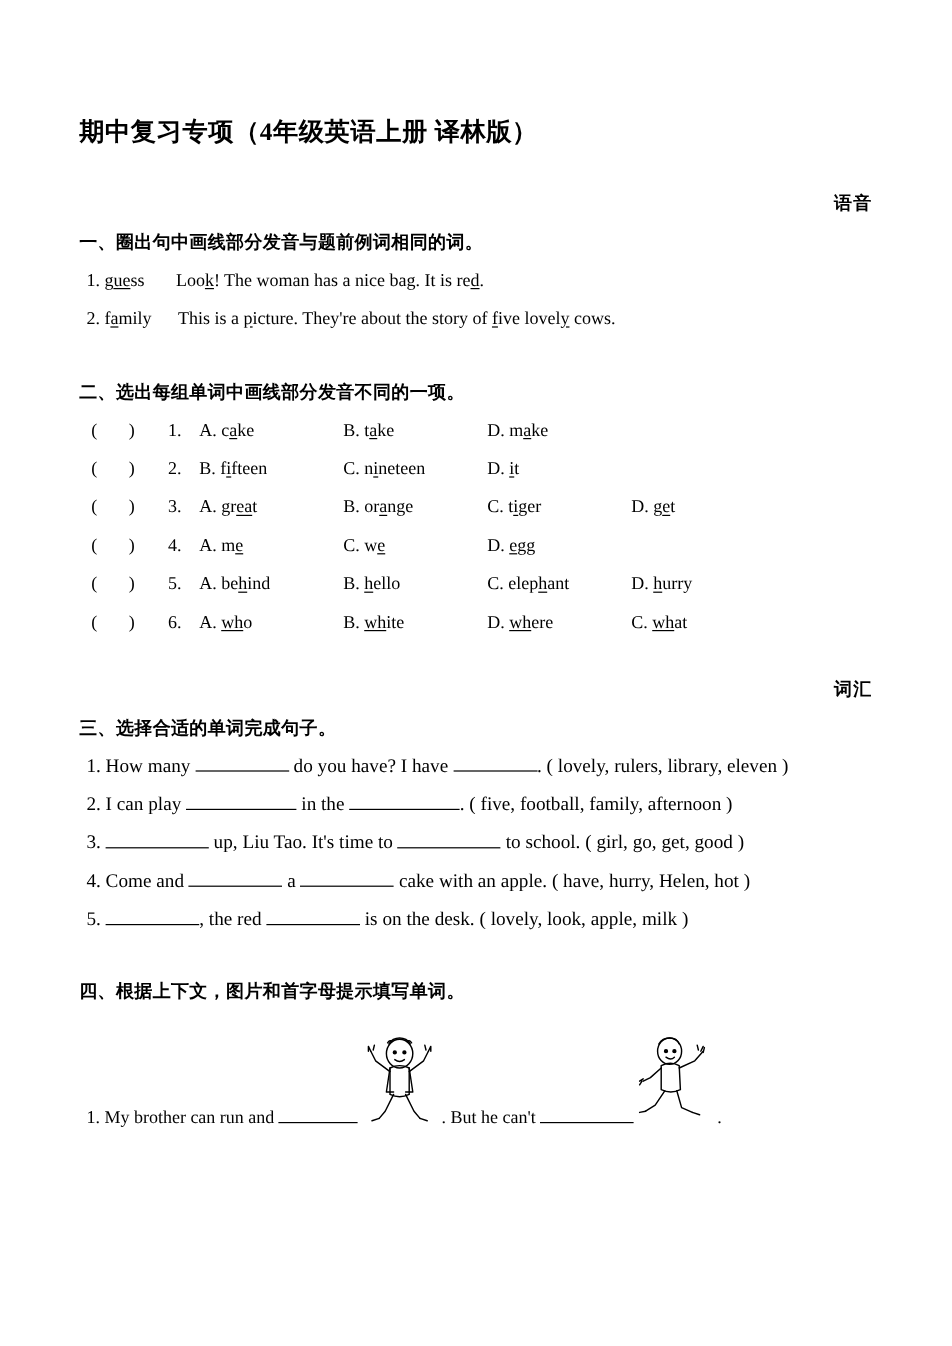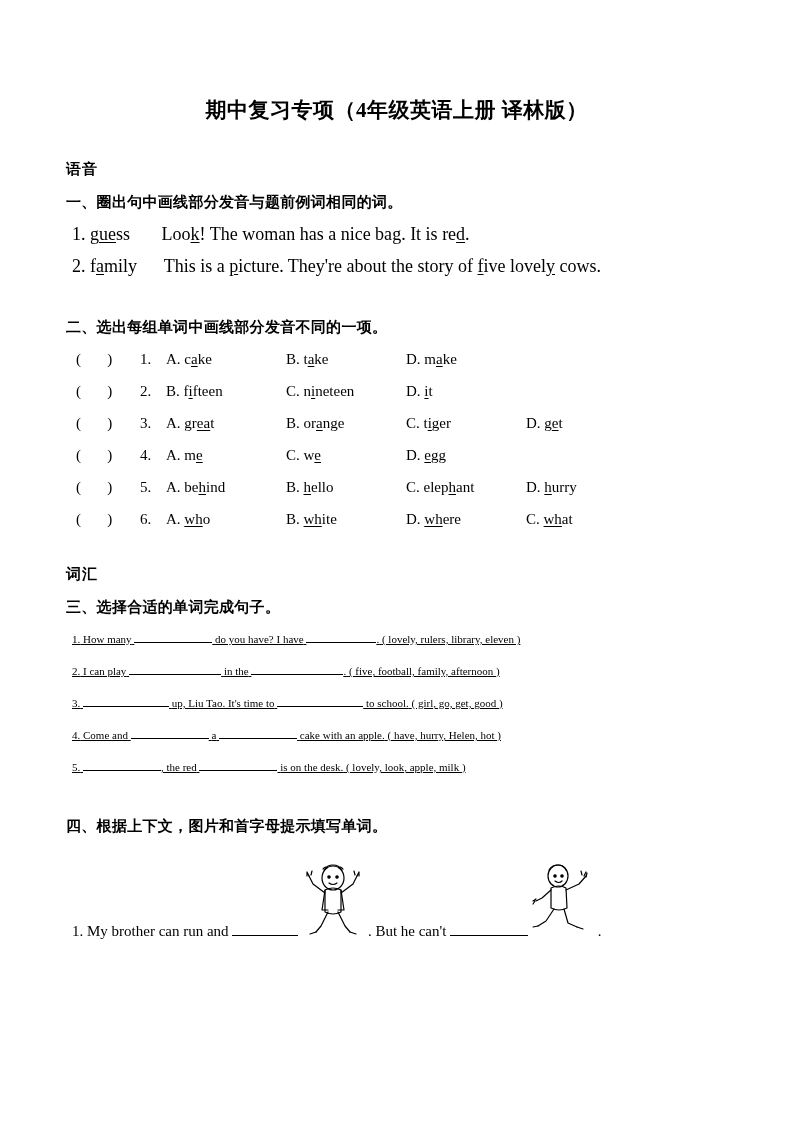--- a/index.html
+++ b/index.html
@@ -16,45 +16,44 @@
     overflow: hidden;
   }
   .page {
     position: relative;
     width: 793px;
     height: 1122px;
     box-sizing: border-box;
     padding: 0 66px;
   }
   .doc-title {
-    text-align: center;
     font-family: "Liberation Serif", serif;
     font-weight: bold;
     font-size: 21px;
     letter-spacing: 0.5px;
     margin-top: 96px;
     margin-bottom: 0;
   }
   .section-head {
-    text-align: left;
+    text-align: right;
     font-weight: bold;
     font-size: 15px;
     margin-top: 36px;
     margin-bottom: 4px;
     letter-spacing: 1px;
   }
   .q-head {
     font-weight: bold;
     font-size: 15px;
     margin-top: 14px;
     margin-bottom: 6px;
     letter-spacing: 0.3px;
   }
   .line {
-    font-size: 18px;
+    font-size: 15px;
     line-height: 32px;
     white-space: nowrap;
   }
   .line-indent {
     padding-left: 6px;
   }
   u.ul {
     text-decoration: underline;
     text-underline-offset: 2px;
   }
@@ -75,24 +74,23 @@
   }
   .choice-num {
     width: 26px;
     flex: 0 0 26px;
   }
   .choice-opt {
     flex: 0 0 120px;
     font-family: Liberation Serif, serif;
   }
   .gap-lines {
-    font-size: 11px;
+    font-size: 16px;
     line-height: 32px;
     padding-left: 6px;
-    text-decoration: underline;
   }
   .pic-row {
     position: relative;
     margin-top: 26px;
     font-size: 15px;
     line-height: 32px;
     padding-left: 6px;
     height: 80px;
   }
   .pic {

